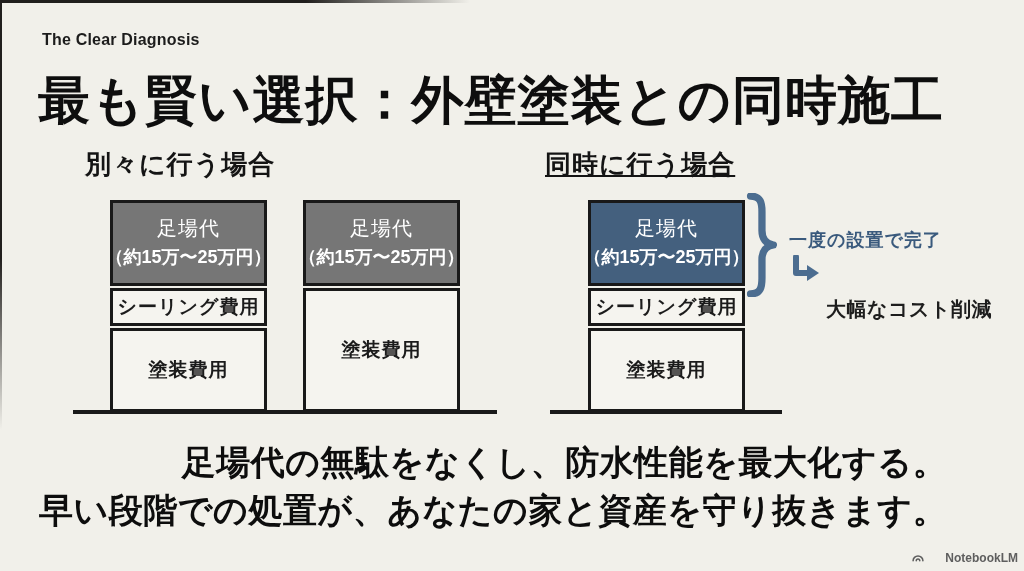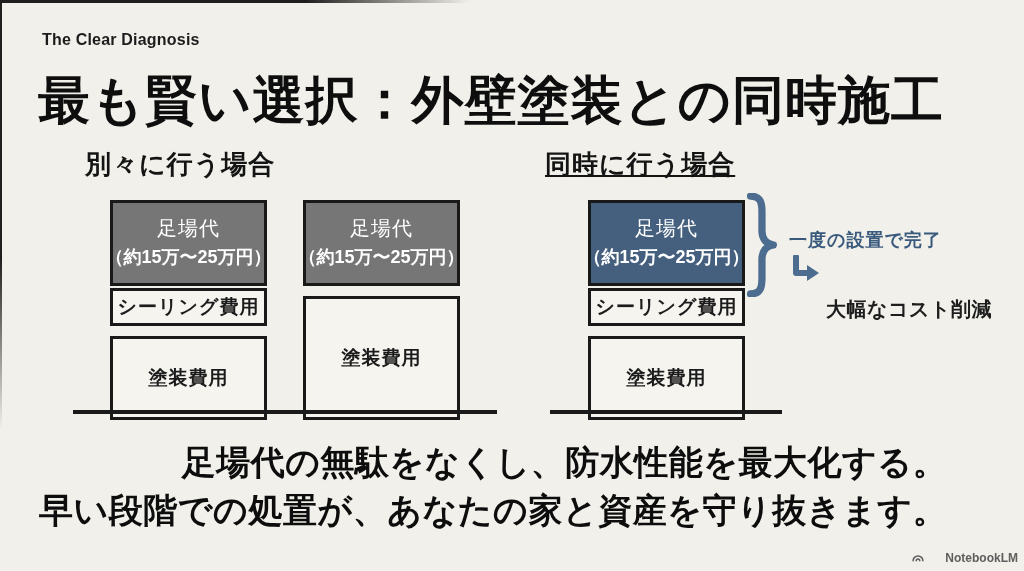--- a/index.html
+++ b/index.html
@@ -40,21 +40,21 @@
   .bar.b3 { left:588px; }
 
   .seg {
     box-sizing:border-box; border:3px solid #191919;
     display:flex; flex-direction:column; align-items:center; justify-content:center;
     background:#f5f4ef; text-align:center;
   }
   .seg-scaffold { height:86px; background:#767676; color:#ffffff; }
   .seg-scaffold.blue { background:#44607e; }
   .seg-seal  { height:38px;  margin-top:2px; }
-  .seg-paint { height:84px;  margin-top:10px;font-family:Liberation Serif, serif; }
+  .seg-paint { height:84px;  margin-top:2px;font-family:Liberation Serif, serif; }
   .seg-paint.tall { height:124px; }
   .seg-label    { font-size:20px; font-weight:400; line-height:1.15; letter-spacing:1px; }
   .seg-sublabel { font-size:18px; font-weight:700; margin-top:5px; letter-spacing:0; white-space:nowrap; }
   .seg-dark-label { font-size:19px; font-weight:800; color:#1b1b1b; letter-spacing:1px; }
 
   .baseline { position:absolute; top:410px; height:4px; background:#1a1a1a; }
   .baseline.left  { left:73px;  width:424px; }
   .baseline.right { left:550px; width:232px; }
 
   .brace { position:absolute; left:744px; top:193px; width:38px; height:104px; }

